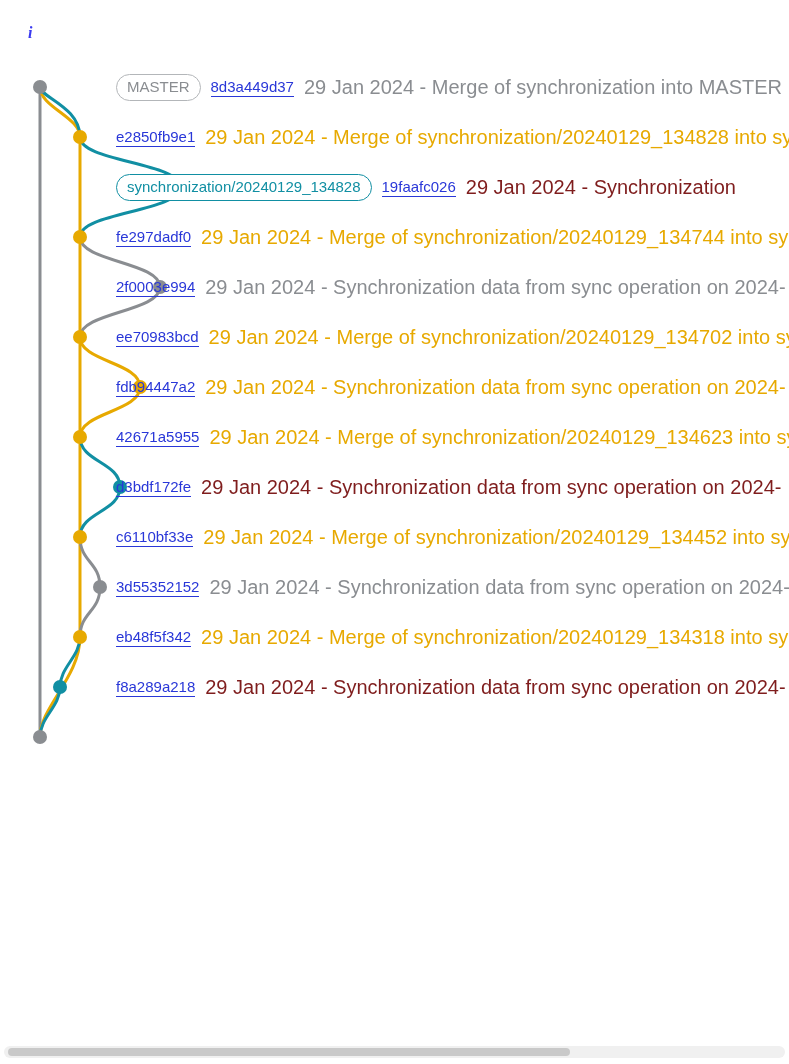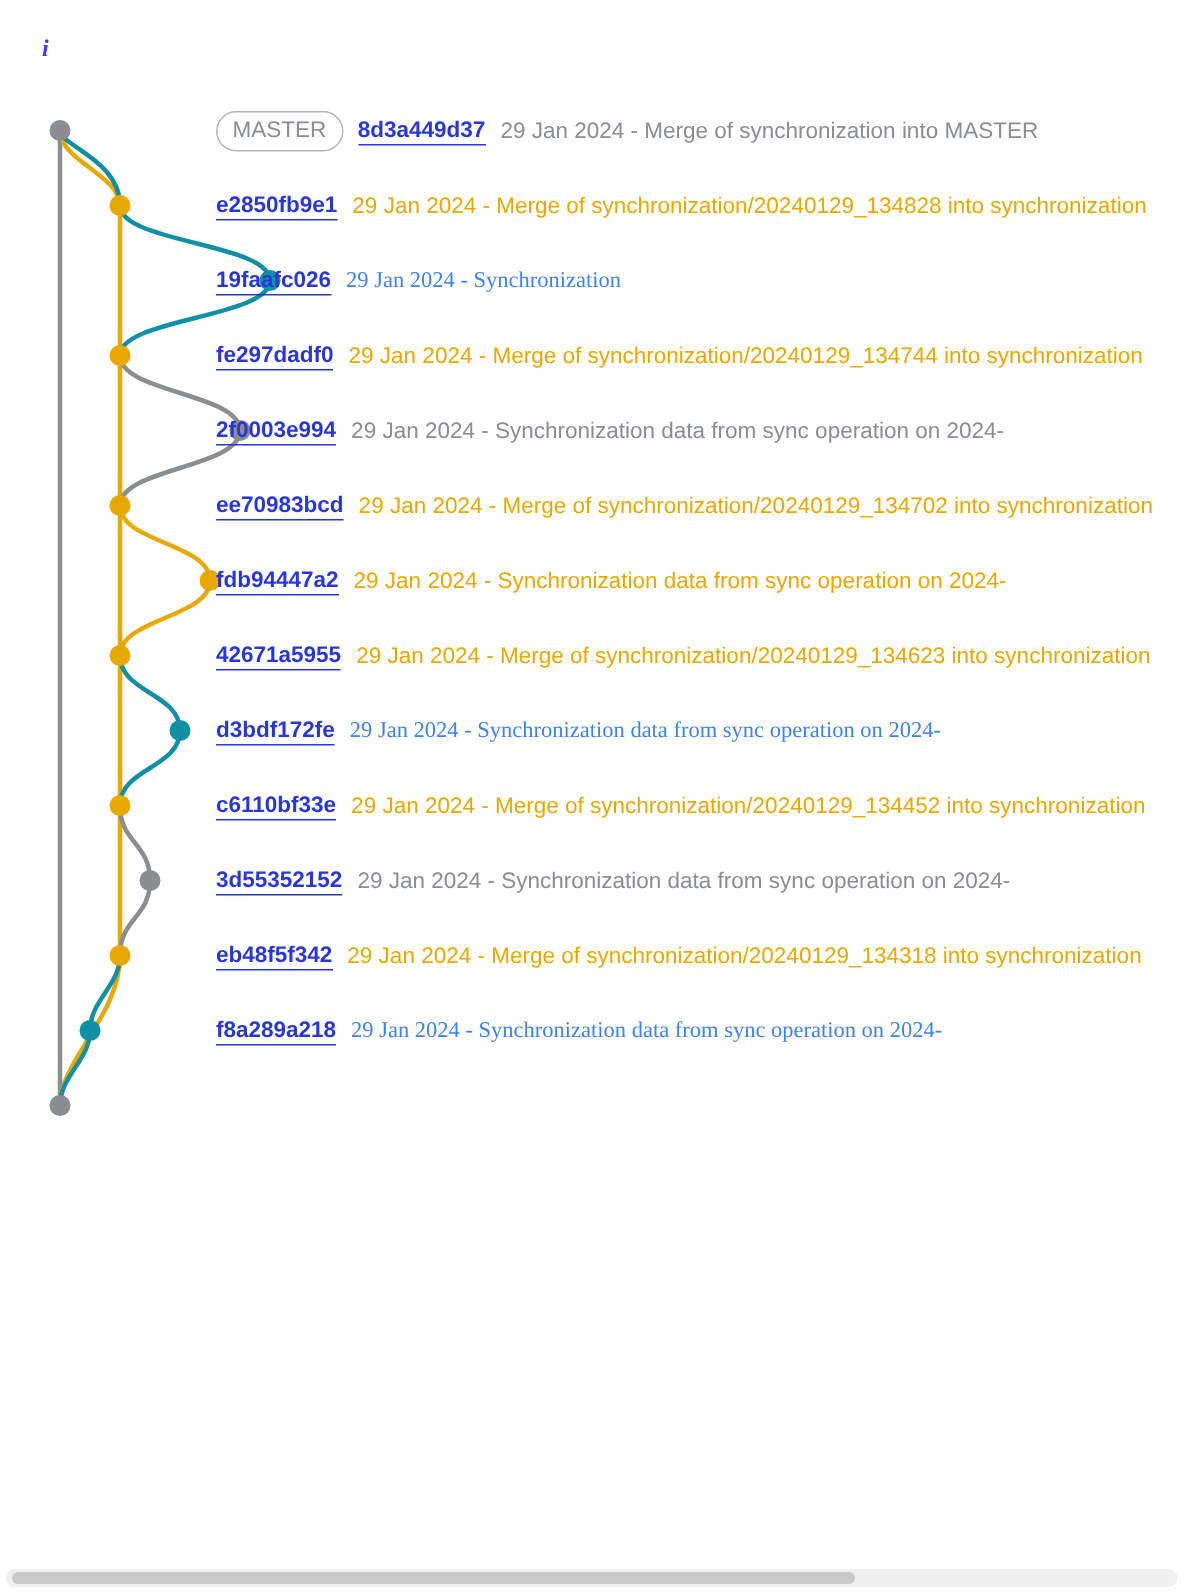--- a/index.html
+++ b/index.html
@@ -42,21 +42,21 @@
     position: absolute;
     left: 26px;
     top: 0;
     width: 160px;
     height: 720px;
     overflow: visible;
   }
   .commit-dot { cursor: pointer; }
   .rows {
     position: relative;
-    margin-left: 118px;
+    margin-left: 90px;
   }
   .row {
     display: flex;
     align-items: center;
     gap: 10px;
     height: 50px;
     font-size: 15px;
     white-space: nowrap;
     overflow: hidden;
   }
@@ -72,26 +72,25 @@
   }
   .pill-gray  { color: #8a8d91; border-color: #b3b6b9; }
   .pill-teal  { color: #118FA3; border-color: #118FA3; }
   .hash {
     color: #2937d8;
     text-decoration: none;
     border-bottom: 1px solid #2937d8;
     padding-bottom: 1px;
     font-size: 15px;
     cursor: pointer;
-    font-weight: bold;
-  }
-  .msg { font-size: 15px; }
+  }
+  .msg { font-size: 20px; }
   .msg-gray   { color: #8a8d91; }
   .msg-amber  { color: #E7A900; }
-  .msg-teal   { color: #3b82f6; font-family: Liberation Serif, serif; }
+  .msg-teal   { color: #7f1d1d; }
   .scroll-track {
     position: absolute;
     left: 4px; right: 4px; bottom: 6px;
     height: 12px;
     background: #f0f0f0;
     border-radius: 6px;
   }
   .scroll-thumb {
     position: absolute;
     left: 4px; top: 2px;
@@ -147,20 +146,21 @@
         <div class="row">
           <span class="branch-pill pill-gray">MASTER</span>
           <a class="hash">8d3a449d37</a>
           <span class="msg msg-gray">29 Jan 2024 - Merge of synchronization into MASTER</span>
         </div>
         <div class="row">
           <a class="hash">e2850fb9e1</a>
           <span class="msg msg-amber">29 Jan 2024 - Merge of synchronization/20240129_134828 into synchronization</span>
         </div>
         <div class="row">
+          <span class="branch-pill pill-teal">synchronization/20240129_134828</span>
           <a class="hash">19faafc026</a>
           <span class="msg msg-teal">29 Jan 2024 - Synchronization</span>
         </div>
         <div class="row">
           <a class="hash">fe297dadf0</a>
           <span class="msg msg-amber">29 Jan 2024 - Merge of synchronization/20240129_134744 into synchronization</span>
         </div>
         <div class="row">
           <a class="hash">2f0003e994</a>
           <span class="msg msg-gray">29 Jan 2024 - Synchronization data from sync operation on 2024-</span>

